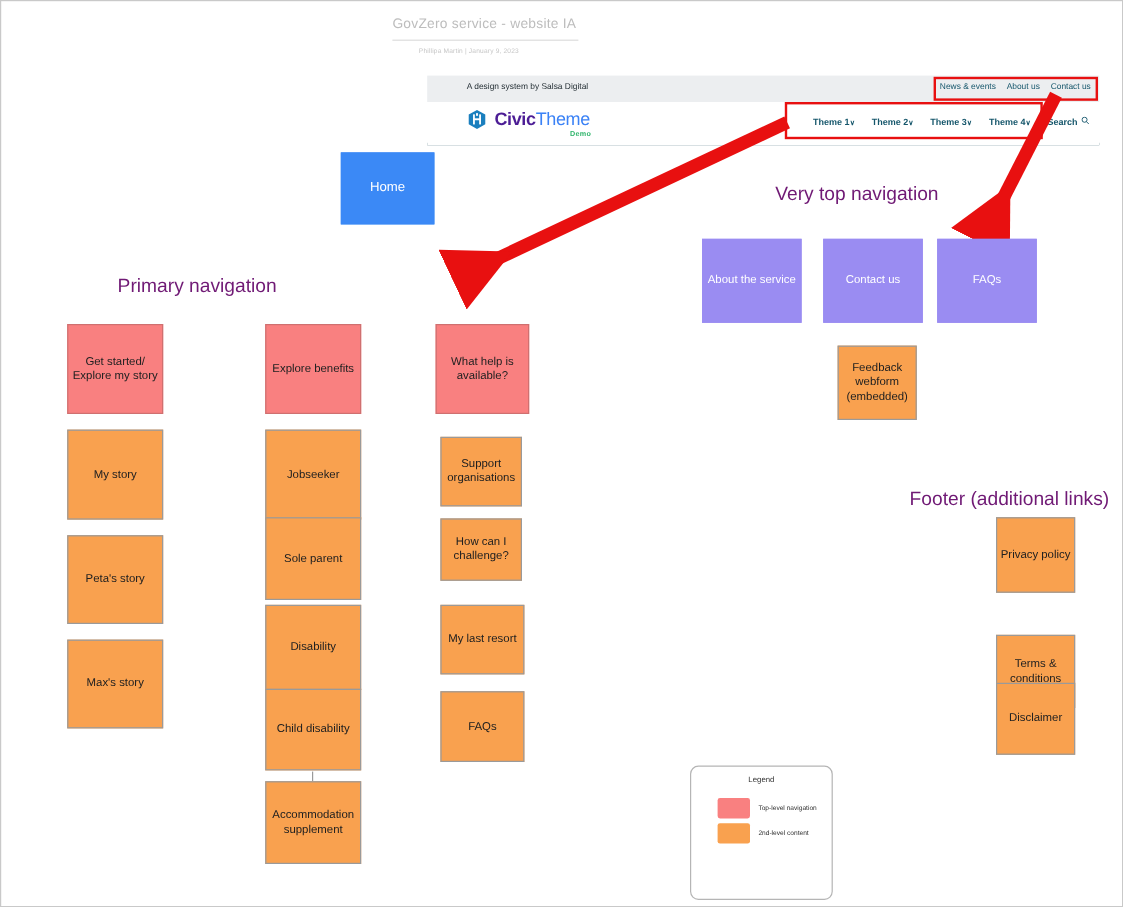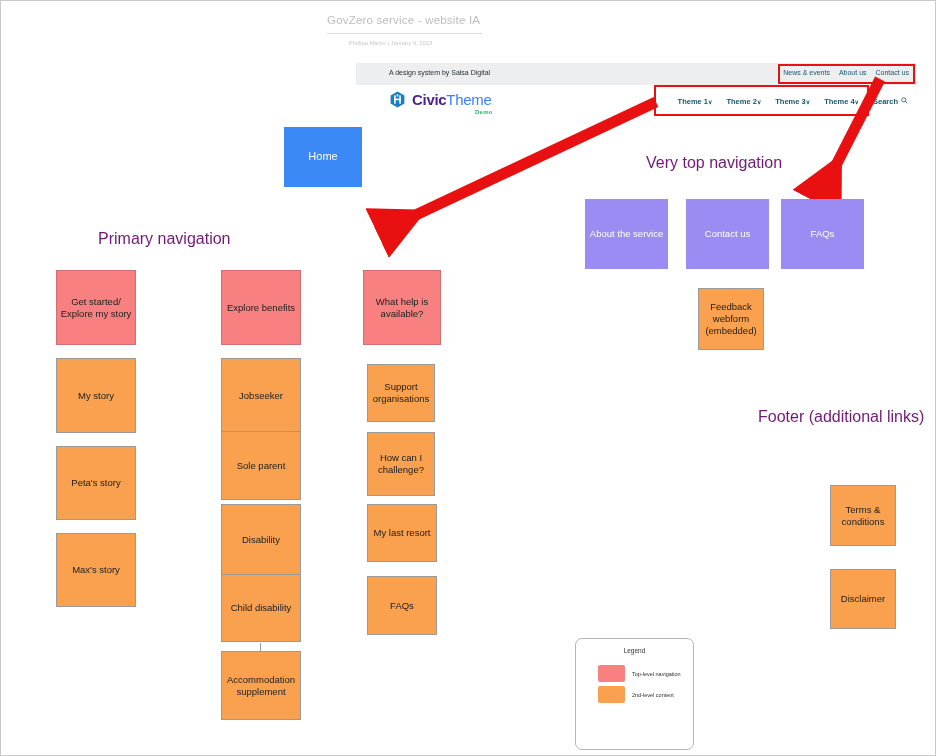--- a/index.html
+++ b/index.html
@@ -346,30 +346,31 @@
   <div class="node top" style="left:220px; top:269px; width:80px; height:75px;">Explore benefits</div>
   <div class="node sec" style="left:220px; top:357px; width:80px; height:75px;">Jobseeker</div>
   <div class="node sec" style="left:220px; top:430px; width:80px; height:69px;">Sole parent</div>
   <div class="node sec" style="left:220px; top:503px; width:80px; height:71px;">Disability</div>
   <div class="node sec" style="left:220px; top:573px; width:80px; height:68px;">Child disability</div>
   <div class="connector" style="left:259px; top:642px; height:8px;"></div>
   <div class="node sec" style="left:220px; top:650px; width:80px; height:69px;">Accommodation supplement</div>
 
   <div class="node top" style="left:362px; top:269px; width:78px; height:75px;">What help is available?</div>
   <div class="node sec" style="left:366px; top:363px; width:68px; height:58px;">Support organisations</div>
-  <div class="node sec" style="left:366px; top:431px; width:68px; height:64px;">How can I challenge?</div>
+  <div class="node sec" style="left:366px; top:431px; width:68px; height:52px;">How can I challenge?</div>
   <div class="node sec" style="left:366px; top:503px; width:70px; height:58px;">My last resort</div>
   <div class="node sec" style="left:366px; top:575px; width:70px; height:59px;">FAQs</div>
 
   <div class="node purple" style="left:584px; top:198px; width:83px; height:70px;">About the service</div>
   <div class="node purple" style="left:685px; top:198px; width:83px; height:70px;">Contact us</div>
   <div class="node purple" style="left:780px; top:198px; width:83px; height:70px;">FAQs</div>
   <div class="node sec" style="left:697px; top:287px; width:66px; height:62px;">Feedback webform (embedded)</div>
 
-  <div class="node sec" style="left:829px; top:484px; width:66px; height:61px;">Terms &amp; conditions</div>
+  <div class="node sec" style="left:829px; top:430px; width:66px; height:63px;">Privacy policy</div>
+  <div class="node sec" style="left:829px; top:528px; width:66px; height:61px;">Terms &amp; conditions</div>
   <div class="node sec" style="left:829px; top:568px; width:66px; height:60px;">Disclaimer</div>
 
   <div class="legend">
     <div class="legend-title">Legend</div>
     <div class="legend-row" id="legend-row-0">
       <span class="legend-swatch" style="background:#f98080;"></span>
       <span class="legend-label">Top-level navigation</span>
     </div>
     <div class="legend-row" id="legend-row-1">
       <span class="legend-swatch" style="background:#f9a14f;"></span>

